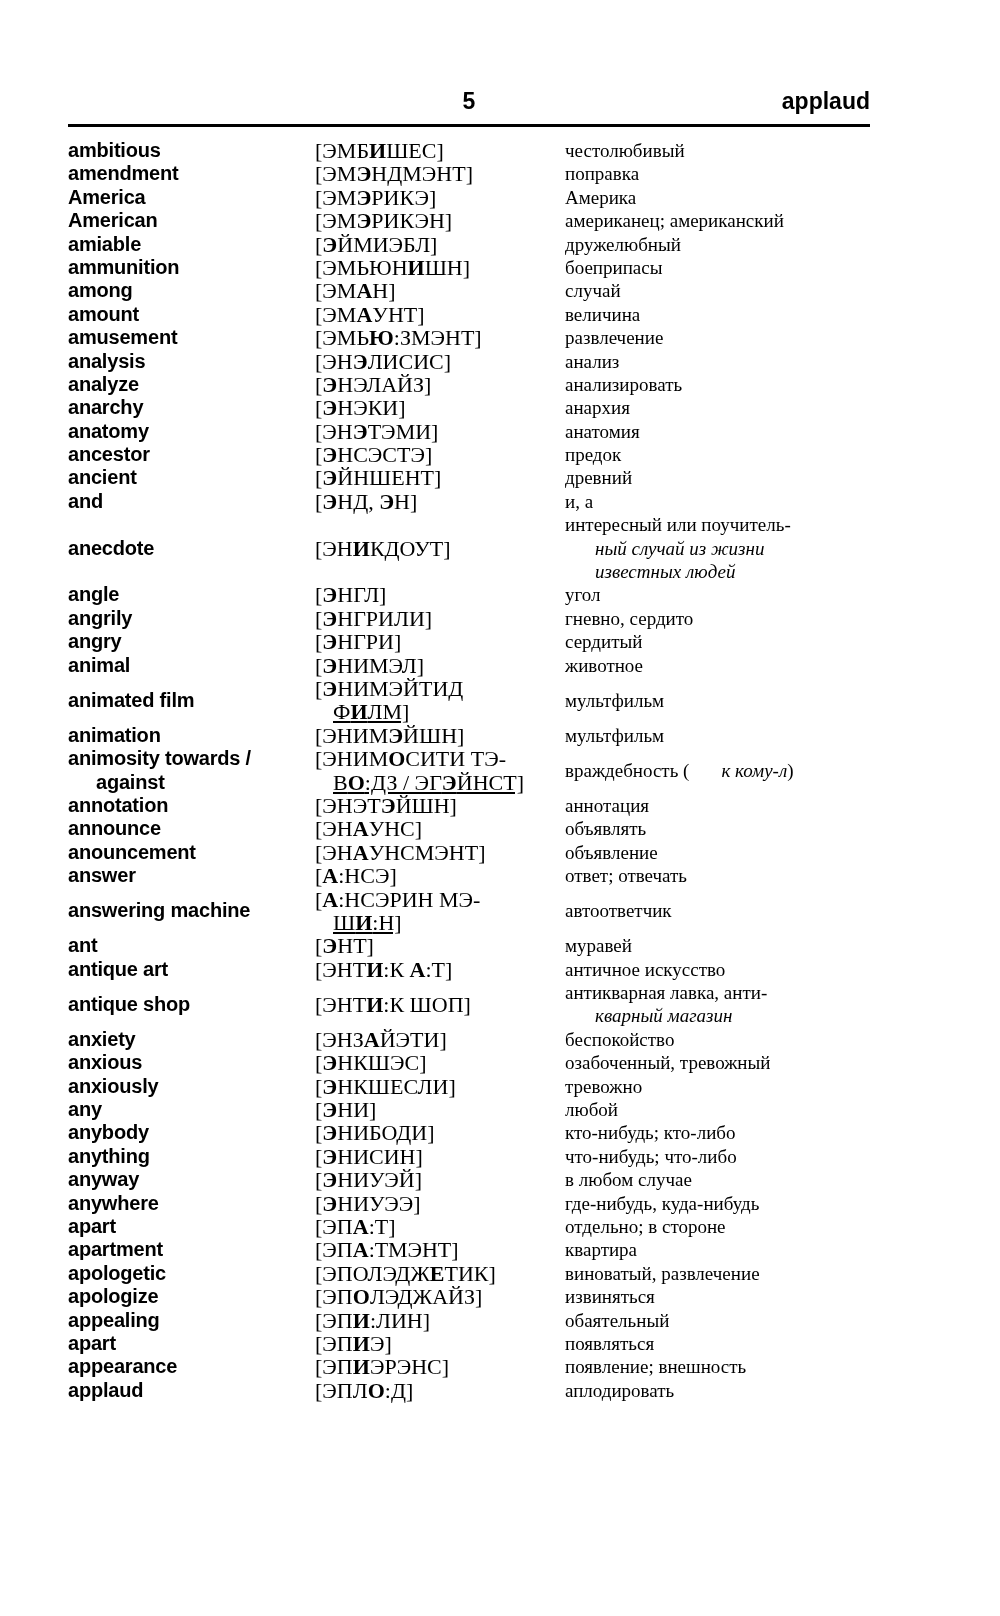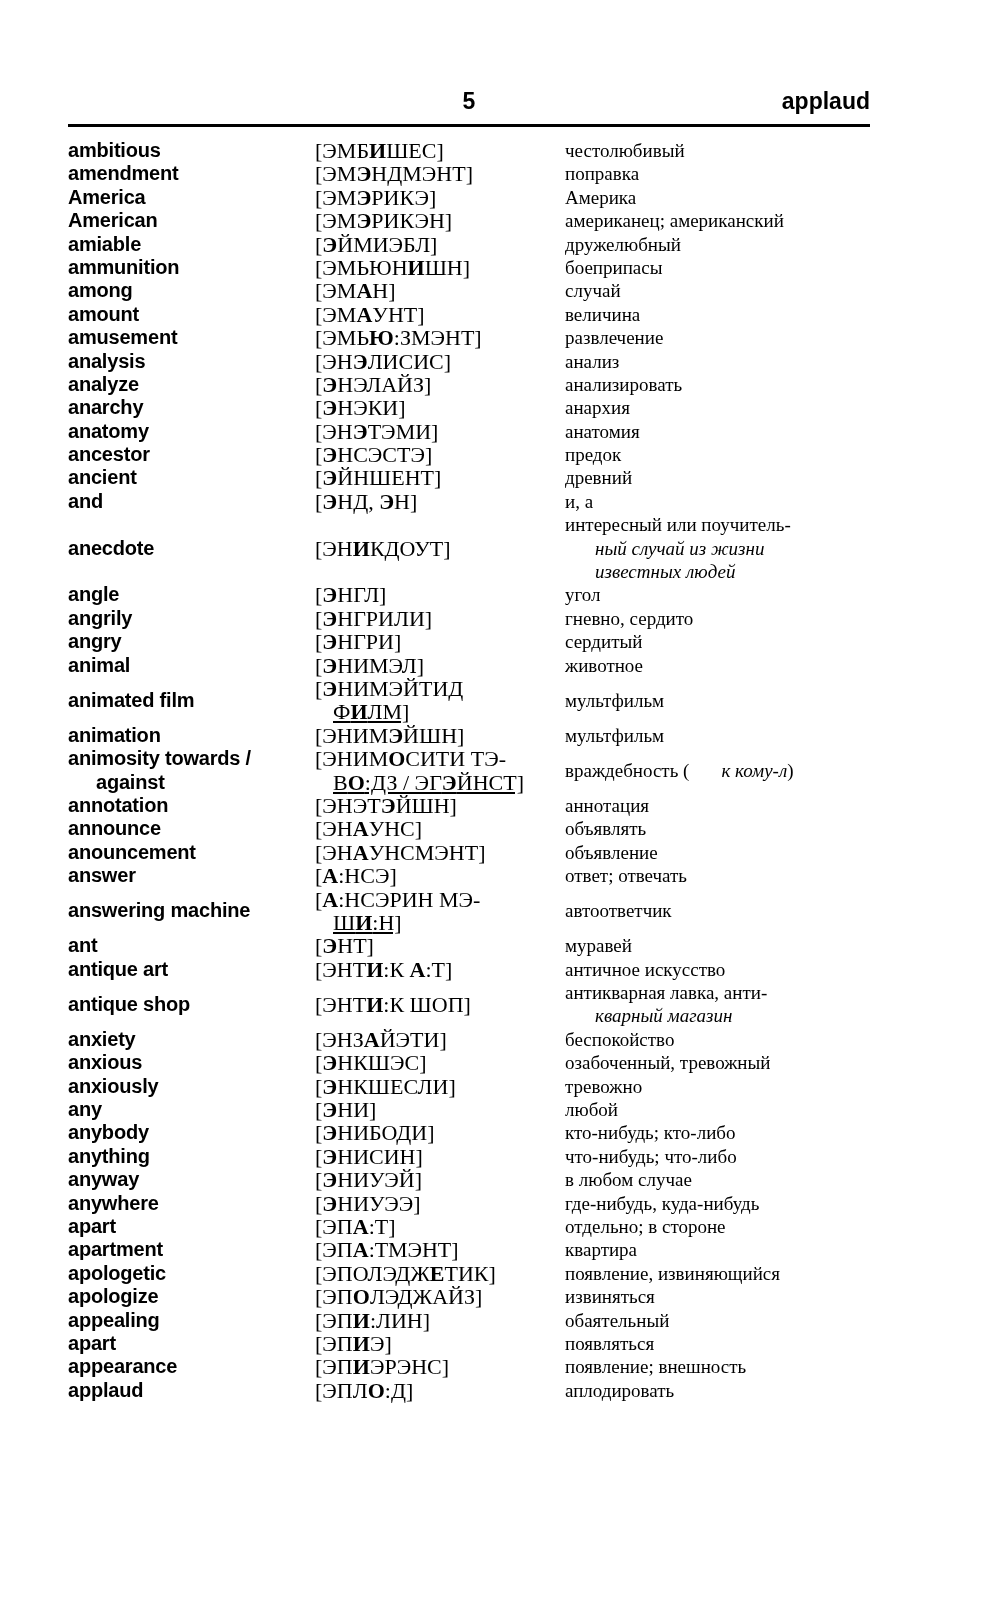--- a/index.html
+++ b/index.html
@@ -523,21 +523,21 @@
         </div>
       </div>
       <div class="row">
         <div class="c-word">
           <div class="line">apologetic</div>
         </div>
         <div class="c-trans">
           <div class="line">[ЭПОЛЭДЖ<b>Е</b>ТИК]</div>
         </div>
         <div class="c-def">
-          <div class="line">появление, извиняющийся</div>
+          <div class="line">виноватый, развлечение</div>
         </div>
       </div>
       <div class="row">
         <div class="c-word">
           <div class="line">apologize</div>
         </div>
         <div class="c-trans">
           <div class="line">[ЭП<b>О</b>ЛЭДЖАЙЗ]</div>
         </div>
         <div class="c-def">

